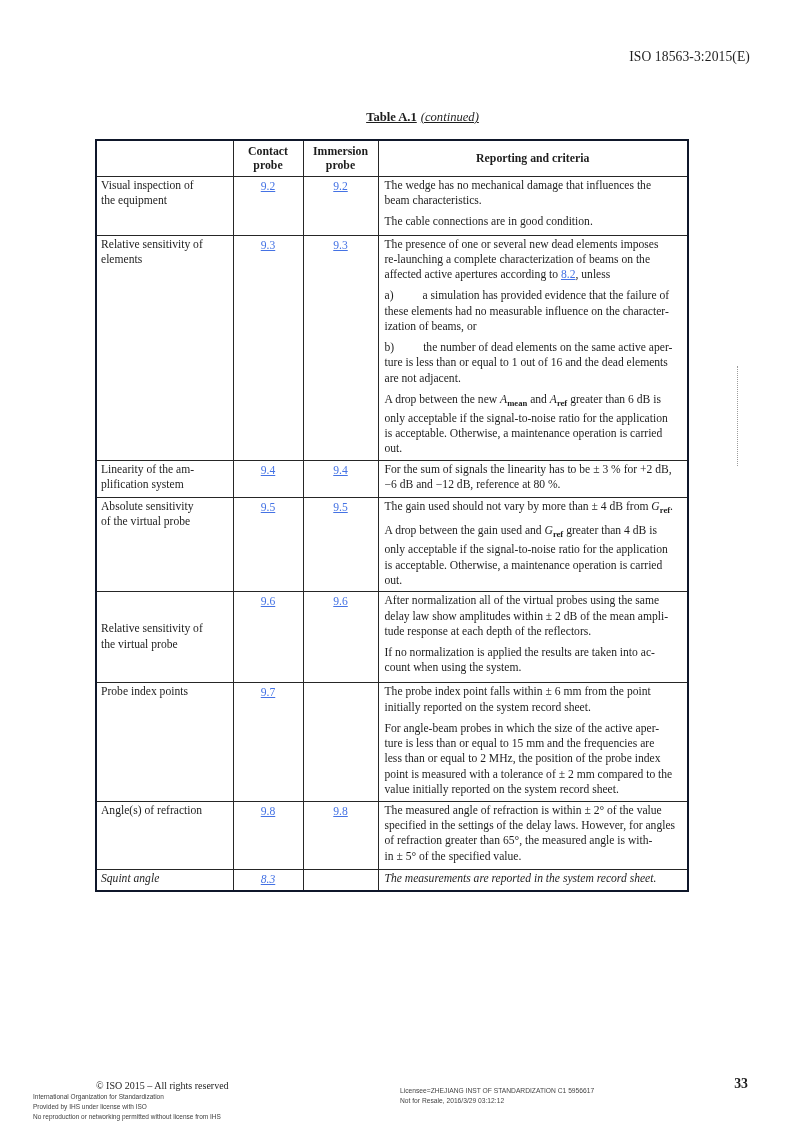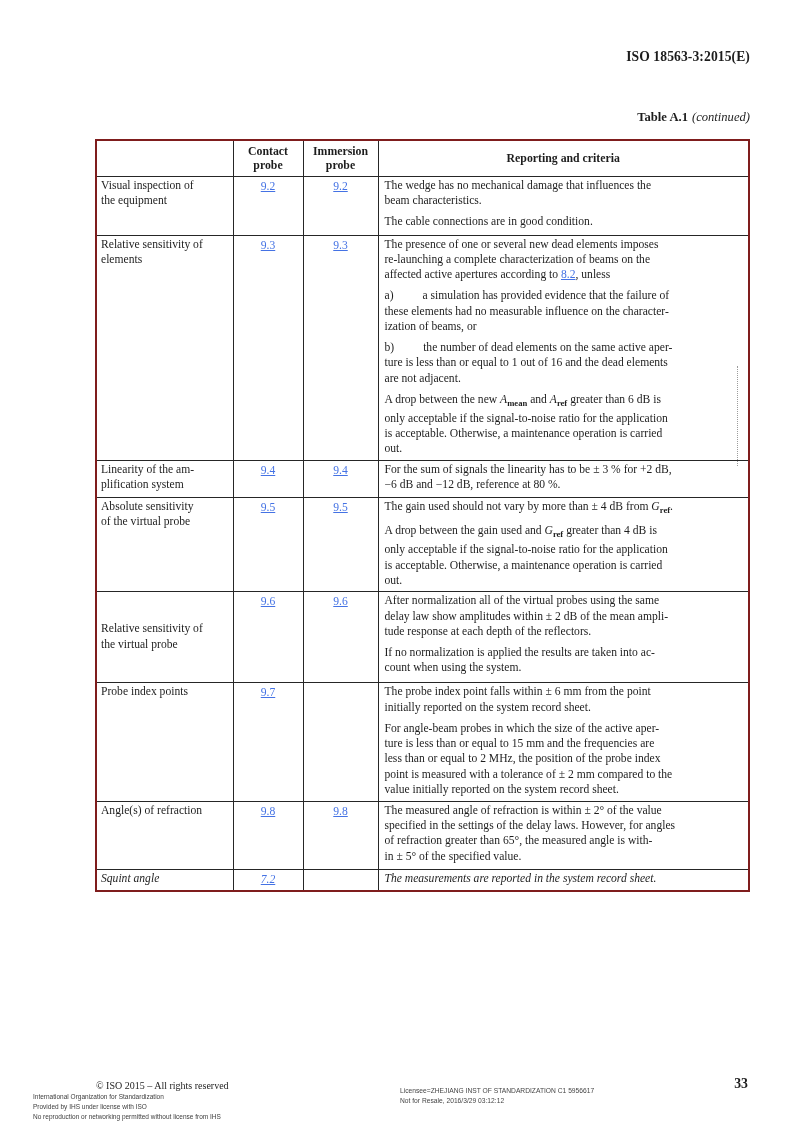--- a/index.html
+++ b/index.html
@@ -1,26 +1,26 @@
 <!DOCTYPE html>
 <html><head>
 <meta charset="utf-8">
 <style>
   html,body{margin:0;padding:0;width:800px;height:1130px;overflow:hidden;background:#ffffff;}
   body{position:relative;font-family:"Liberation Serif","DejaVu Serif",serif;color:#1d1d1d;
        -webkit-font-smoothing:antialiased;}
 
-  .page-header-ref{position:absolute;top:49px;right:50px;font-size:13.6px;font-weight:bold;letter-spacing:.1px;}
+  .page-header-ref{position:absolute;top:49px;right:50px;font-size:13.6px;font-weight:normal;letter-spacing:.1px;}
 
-  .table-title{position:absolute;top:110px;left:95px;width:655px;text-align:right;font-size:12.6px;}
+  .table-title{position:absolute;top:110px;left:95px;width:655px;text-align:center;font-size:12.6px;text-decoration:underline;}
   .table-title .t-bold{font-weight:bold;}
   .table-title .t-italic{font-style:italic;margin-left:4px;}
 
-  table.report{position:absolute;left:95px;top:139px;width:655px;border-collapse:collapse;
-       table-layout:fixed;border:2px solid #7f1d1d;}
+  table.report{position:absolute;left:95px;top:139px;width:594px;border-collapse:collapse;
+       table-layout:fixed;border:2px solid #0f172a;}
   table.report th,table.report td{border:1px solid #262626;}
   table.report thead th{border-bottom:1.6px solid #262626;font-size:11.8px;font-weight:bold;
        text-align:center;vertical-align:middle;padding:2px 2px;white-space:pre-line;line-height:14.5px;}
   table.report thead tr{height:36px;}
   table.report td{font-size:11.6px;line-height:15.4px;vertical-align:top;}
   td.label{padding:1px 4px 2px 4px;white-space:pre-line;}
   tbody tr:nth-child(5) td.label{vertical-align:middle;}
   td.ref{text-align:center;padding-top:2px;}
   td.crit{padding:1px 4px 3px 6px;}
   td.crit p{margin:0 0 5.5px 0;white-space:pre-line;}
@@ -154,21 +154,21 @@
         <td class="ref"><a class="ref-link">9.8</a></td>
         <td class="crit">
           <p><span>The measured angle of refraction is within ± 2° of the value
 specified in the settings of the delay laws. However, for angles
 of refraction greater than 65°, the measured angle is with-
 in ± 5° of the specified value.</span></p>
         </td>
       </tr>
       <tr style="height: 22px; font-style: italic;">
         <td class="label">Squint angle</td>
-        <td class="ref"><a class="ref-link">7.2</a></td>
+        <td class="ref"><a class="ref-link">8.3</a></td>
         <td class="ref"></td>
         <td class="crit">
           <p><span>The measurements are reported in the system record sheet.</span></p>
         </td>
       </tr>
     </tbody>
 </table>
 
 <div class="change-bar"></div>
 

